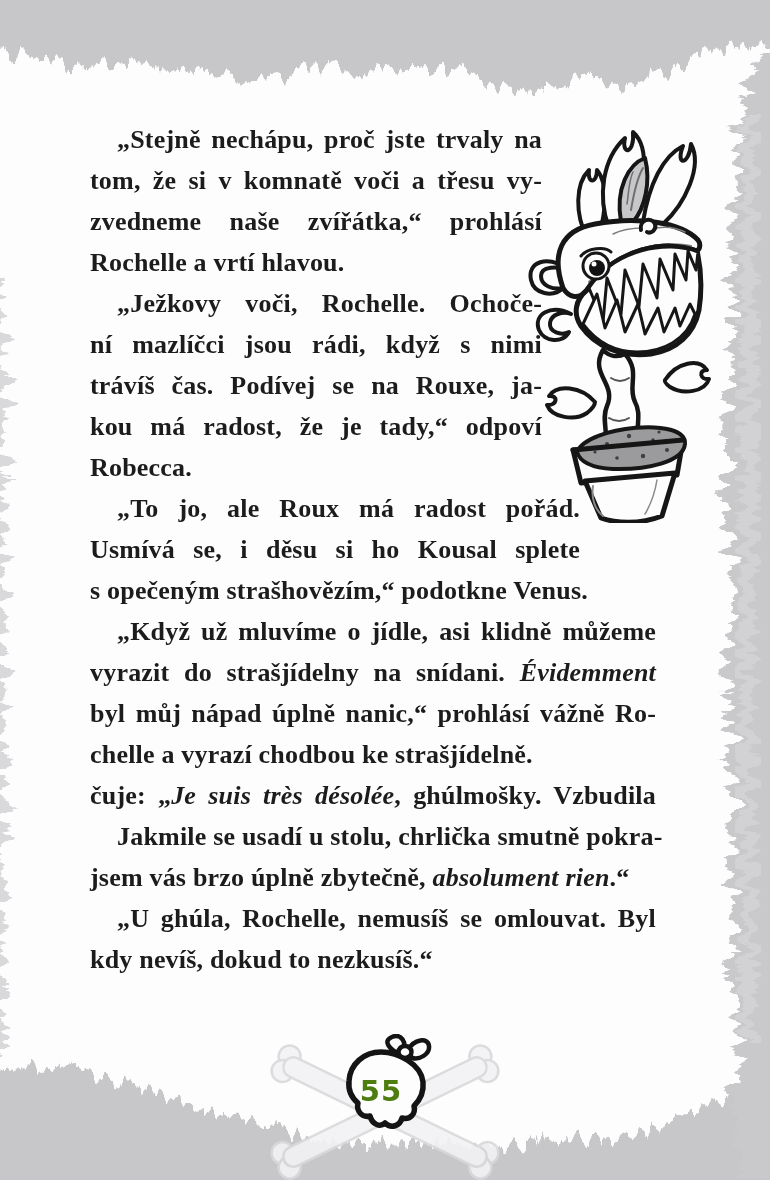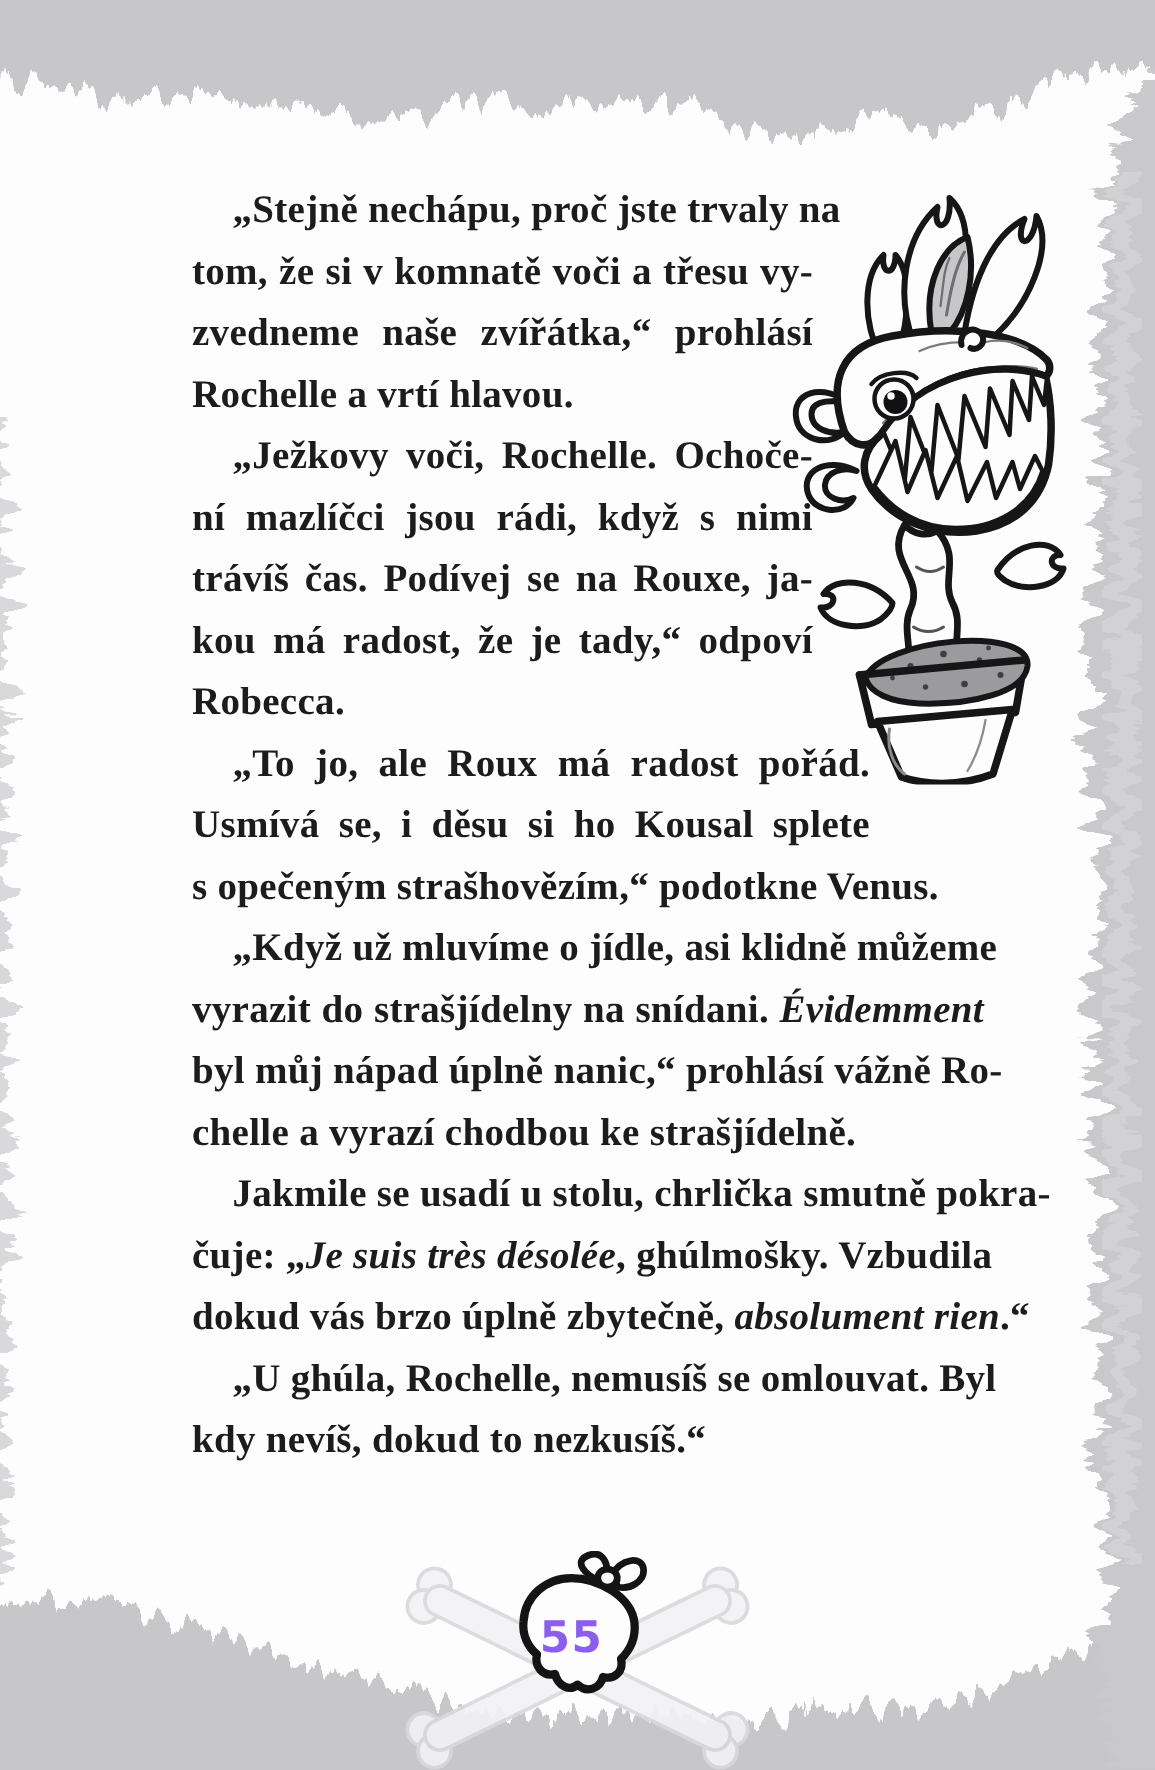--- a/index.html
+++ b/index.html
@@ -11,38 +11,38 @@
   #page{position:absolute;inset:0;}
   
   #grunge{position:absolute;left:0;top:0;z-index:0;}
   
   #textcol{
     position:absolute;left:90px;top:119px;width:566px;z-index:2;
     font-size:26px;line-height:41px;font-weight:700;color:#1c1c1c;
     letter-spacing:0.2px;
   }
   .para{margin:0;padding:0;}
-  .line{white-space:nowrap;text-align:justify;text-align-last:justify;margin-left:38px;}
+  .line{white-space:nowrap;text-align:justify;text-align-last:justify;}
   .line.last{text-align-last:left;}
   .line.indent{text-indent:27px;}
   .ital{font-style:italic;}
   
   .para-1{width:452px;}
   .para-2{width:452px;}
   .para-3{width:490px;}
   .para-4,.para-5,.para-6{width:566px;}
   
   #illustration{position:absolute;left:517px;top:118px;width:215px;height:405px;z-index:1;}
   
   #badge{position:absolute;left:336px;top:1034px;width:96px;height:102px;z-index:3;}
   #badge svg{position:absolute;left:0;top:0;}
   #badge .num{
     position:absolute;left:0;top:40px;width:90px;text-align:center;
     font-family:"DejaVu Sans","Liberation Sans",sans-serif;
-    font-weight:700;font-size:29px;color:#8b5cf6;letter-spacing:1px;
+    font-weight:700;font-size:29px;color:#4d7c0f;letter-spacing:1px;
   }
 </style>
 </head>
 <body>
 
 <div id="page">
 
   <svg id="grunge" width="770" height="1180" viewBox="0 0 770 1180" aria-hidden="true">
     <defs>
       <filter id="gr1" x="-15%" y="-15%" width="130%" height="130%">
@@ -106,23 +106,23 @@
         <div class="line"><span>Usmívá se, i děsu si ho Kousal splete</span></div>
         <div class="line last"><span>s opečeným strašhovězím,“ podotkne Venus.</span></div>
       </div>
       <div class="para para-4">
         <div class="line indent"><span>„Když už mluvíme o jídle, asi klidně můžeme</span></div>
         <div class="line"><span>vyrazit do strašjídelny na snídani. </span><span class="ital">Évidemment</span></div>
         <div class="line"><span>byl můj nápad úplně nanic,“ prohlásí vážně Ro-</span></div>
         <div class="line last"><span>chelle a vyrazí chodbou ke strašjídelně.</span></div>
       </div>
       <div class="para para-5">
+        <div class="line"><span>čuje: „</span><span class="ital">Je suis très désolée</span><span>, ghúlmošky. Vzbudila</span></div>
         <div class="line indent"><span>Jakmile se usadí u stolu, chrlička smutně pokra-</span></div>
-        <div class="line"><span>čuje: „</span><span class="ital">Je suis très désolée</span><span>, ghúlmošky. Vzbudila</span></div>
-        <div class="line last"><span>dokud vás brzo úplně zbytečně, </span><span class="ital">absolument rien</span><span>.“</span></div>
+        <div class="line last"><span>jsem vás brzo úplně zbytečně, </span><span class="ital">absolument rien</span><span>.“</span></div>
       </div>
       <div class="para para-6">
         <div class="line indent"><span>„U ghúla, Rochelle, nemusíš se omlouvat. Byl</span></div>
         <div class="line last"><span>kdy nevíš, dokud to nezkusíš.“</span></div>
       </div>
     </div>
 
   <svg id="illustration" width="215" height="405" viewBox="0 0 215 405" aria-hidden="true">
     <g stroke="#161616" stroke-linejoin="round" stroke-linecap="round" fill="#fdfdfd">
 

